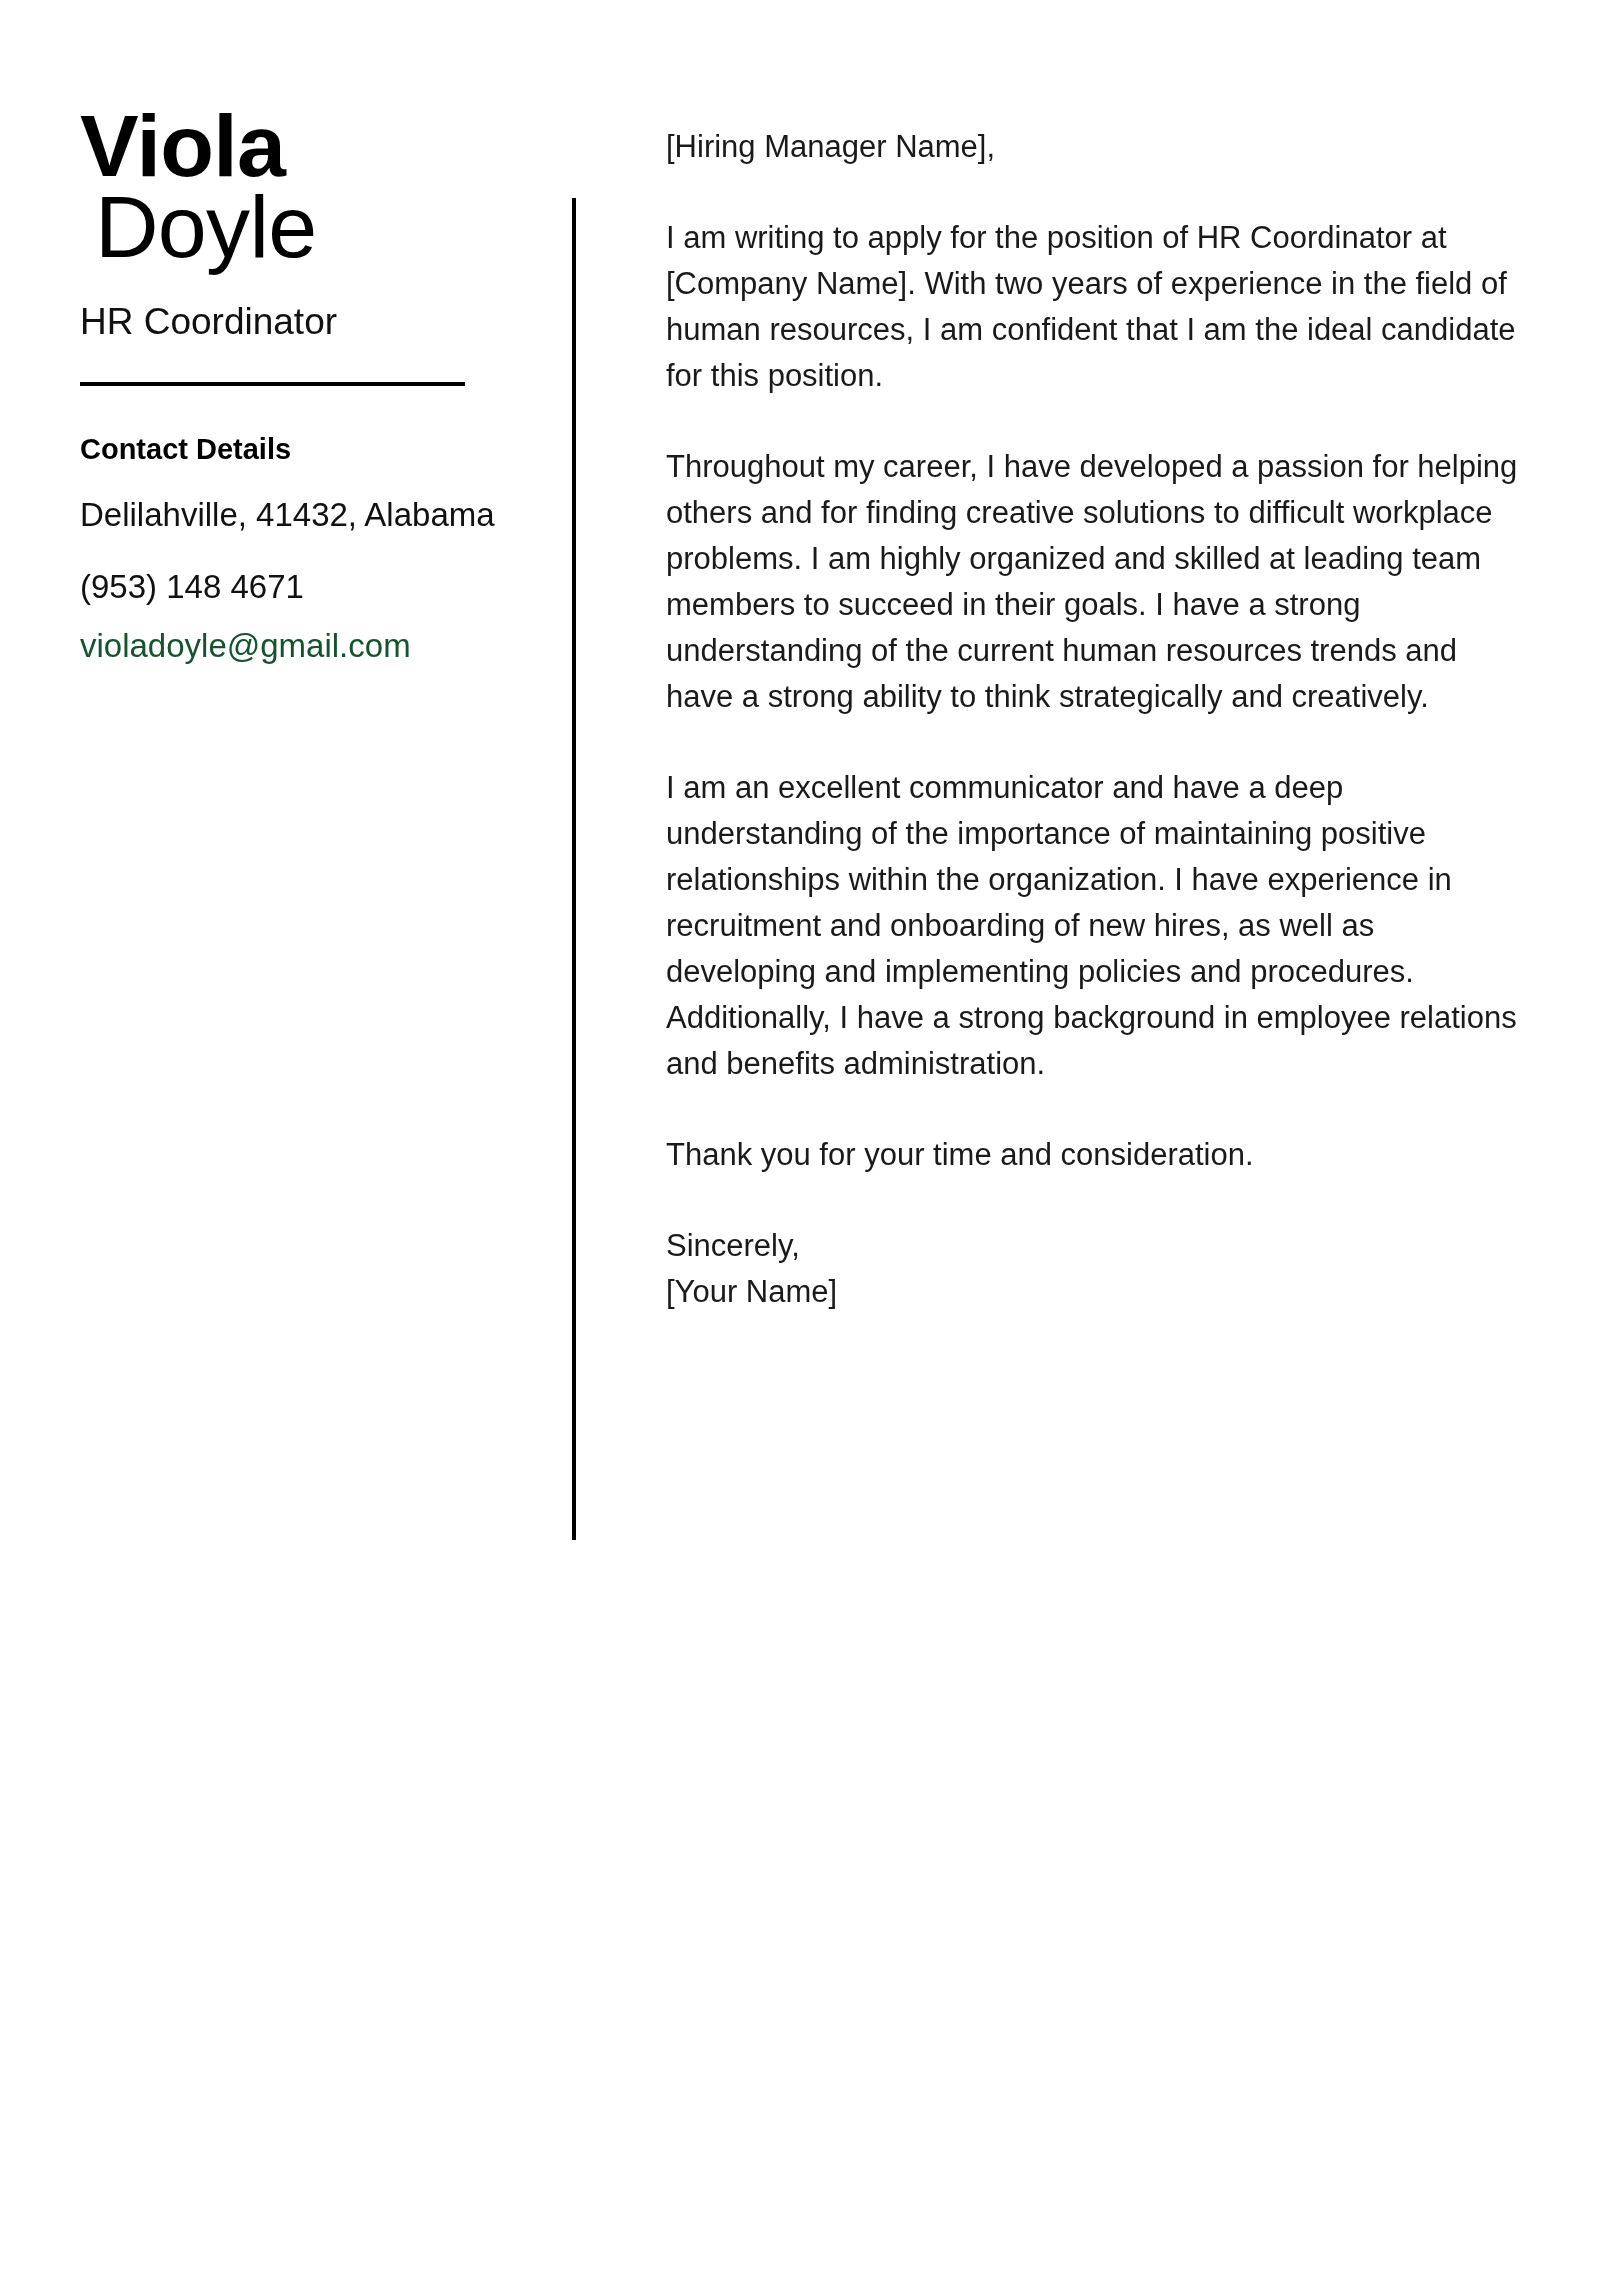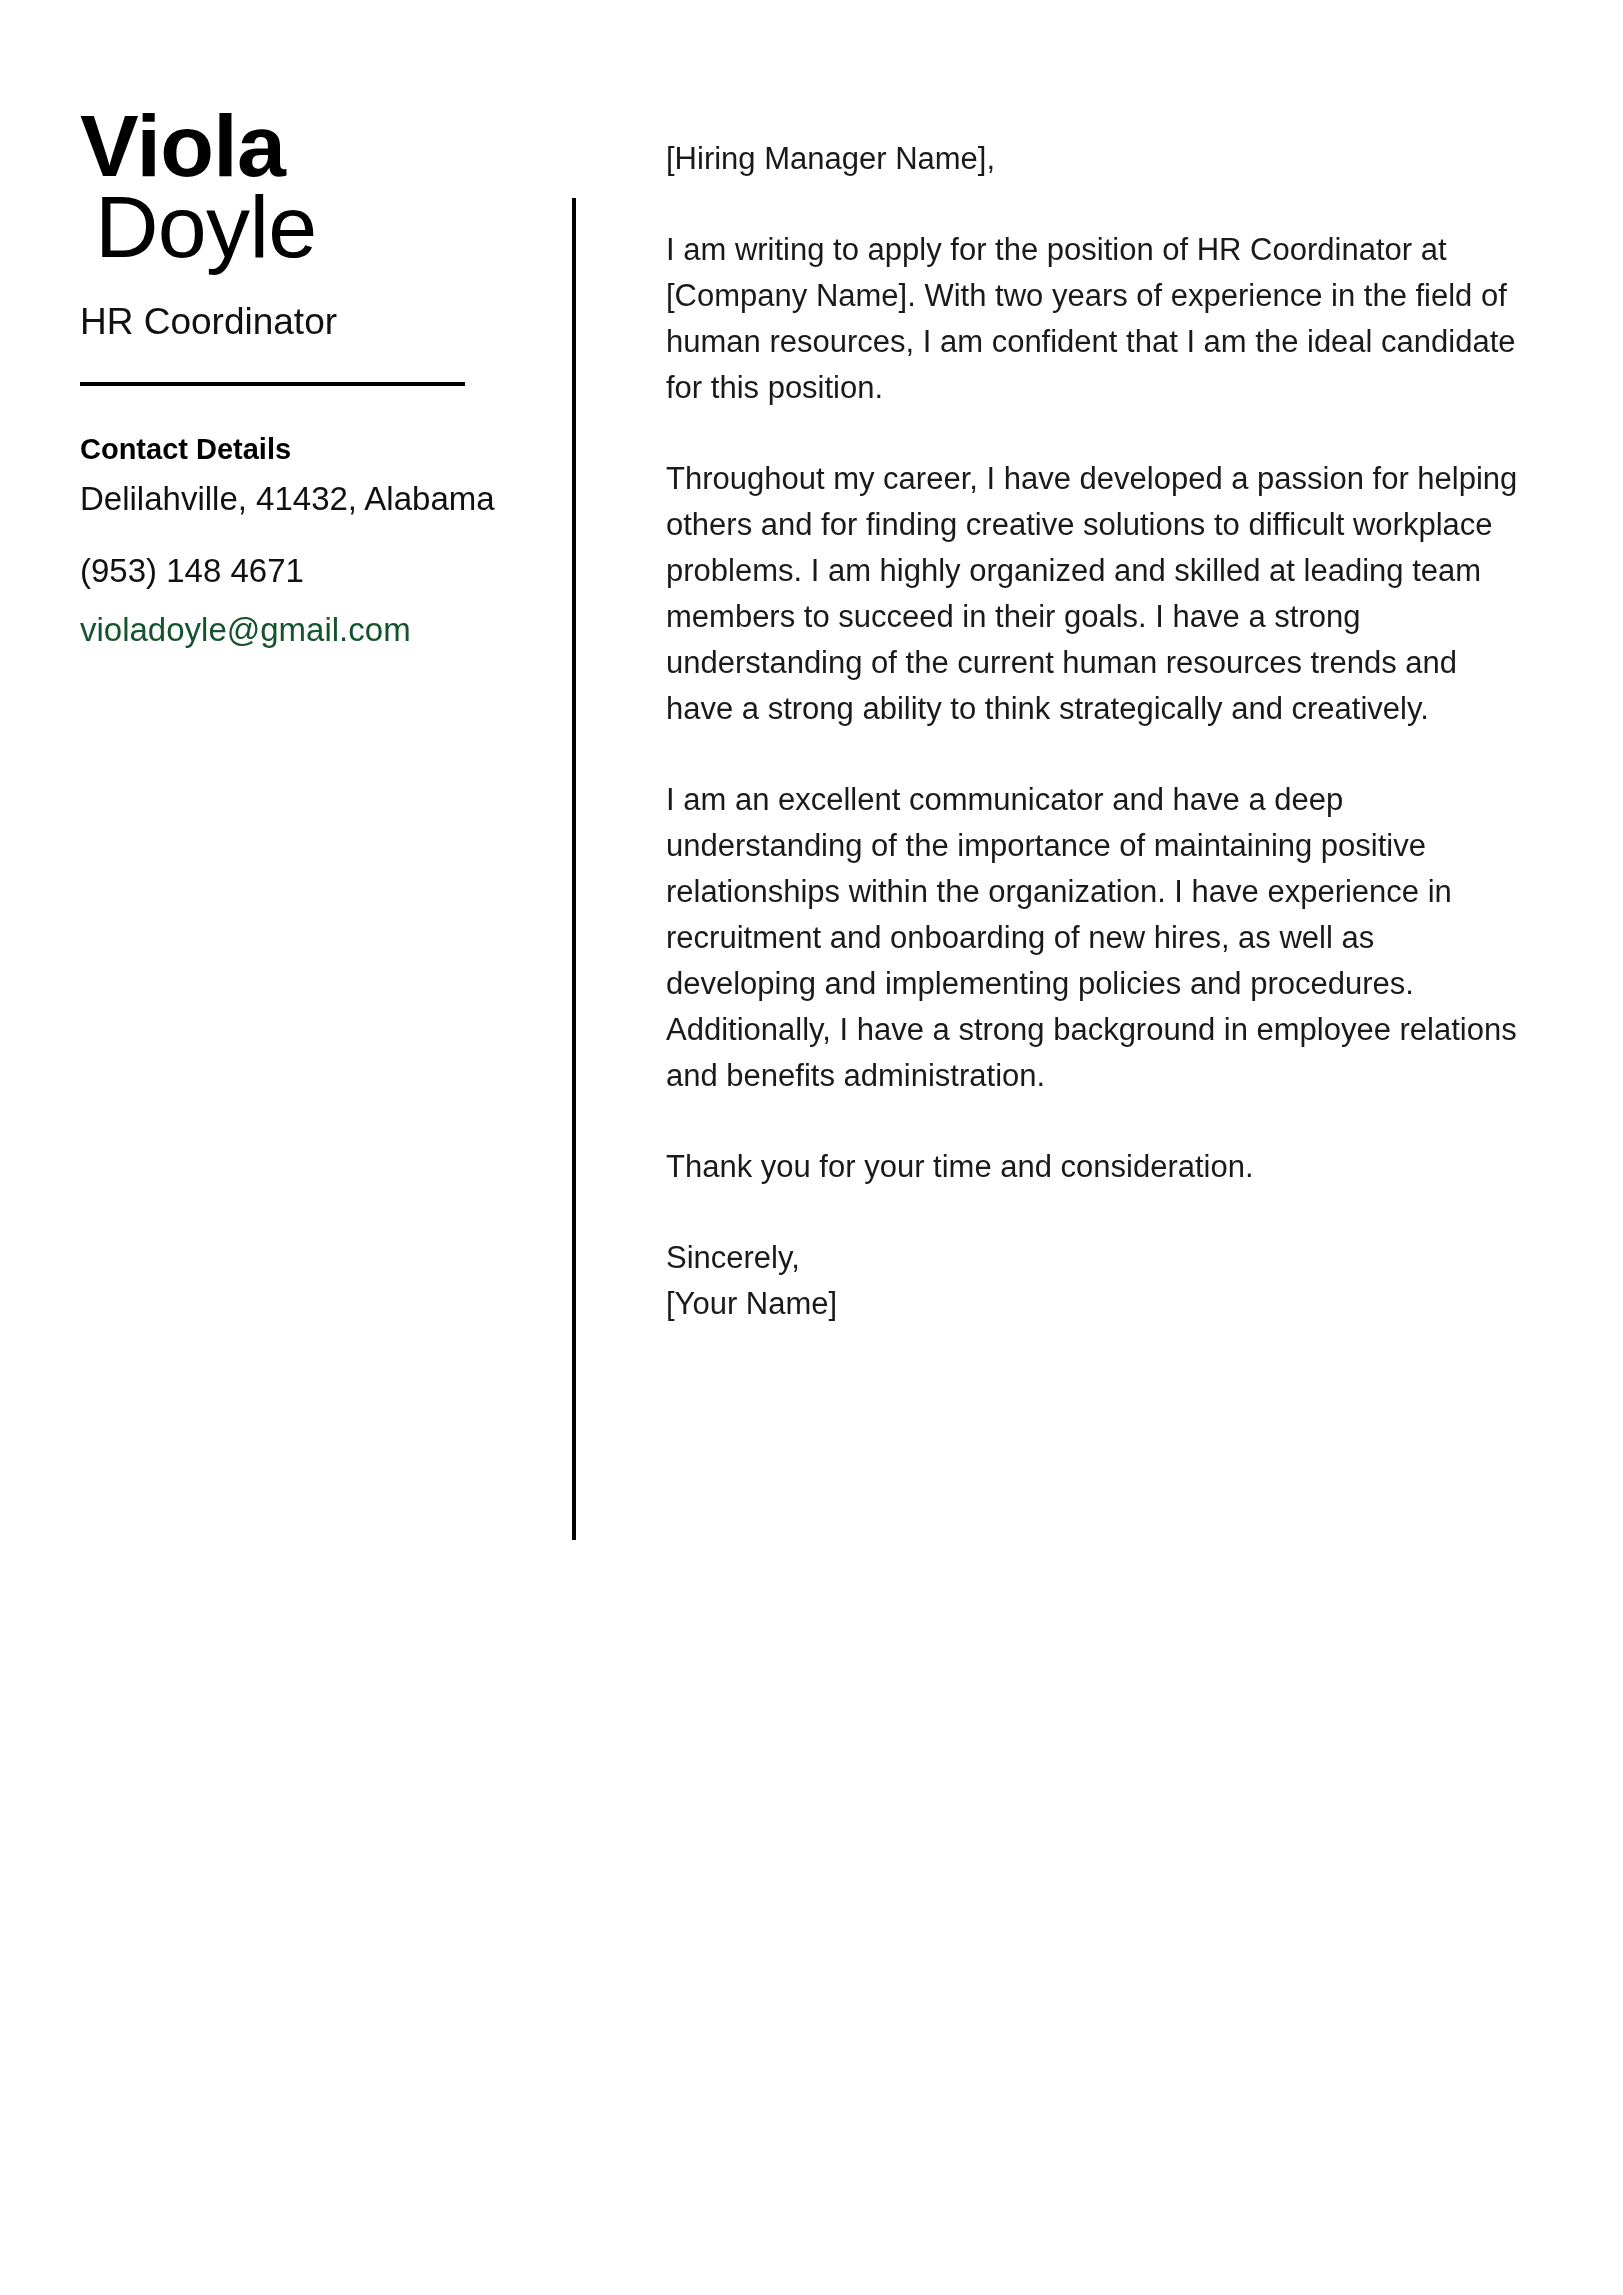--- a/index.html
+++ b/index.html
@@ -56,21 +56,21 @@
     color: #000000;
     white-space: nowrap;
   }
   .contact-item {
     font-size: 33px;
     line-height: 37px;
     font-weight: 400;
     white-space: nowrap;
     color: #111111;
   }
-  .contact-address { margin-top: 8px; }
+  .contact-address { margin-top: 24px; }
   .contact-phone   { margin-top: 35px; }
   .contact-email-wrap { margin-top: 22px; }
   .contact-email-wrap a {
     color: #14532d;
     text-underline-offset: 4.6px;
     cursor: pointer;
   }
 
   
   .vline {
@@ -79,21 +79,21 @@
     top: 198px;
     width: 3.9px;
     height: 1342px;
     background: #000000;
   }
 
   
   .letter {
     position: absolute;
     left: 666px;
-    top: 136px;
+    top: 124px;
     width: 930px;
     font-size: 31px;
     line-height: 46px;
     color: #1a1a1a;
   }
   .letter p {
     margin: 0 0 45px 0;
     white-space: pre-line;
   }
   .letter p:last-child { margin-bottom: 0; }

